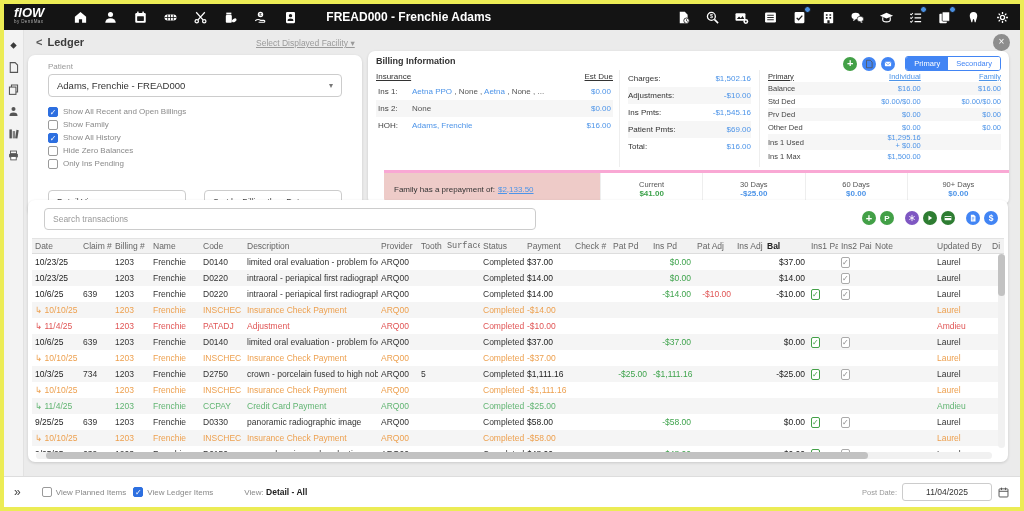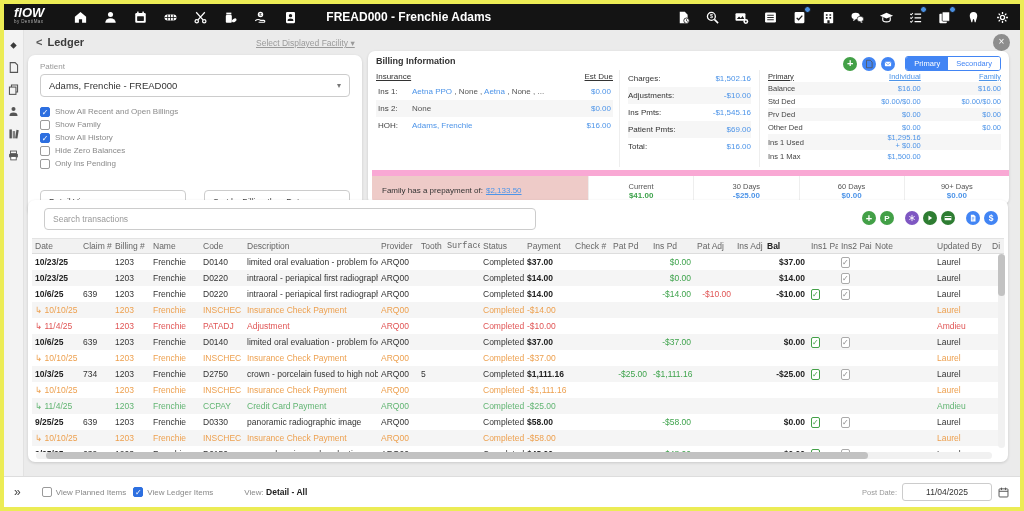--- a/index.html
+++ b/index.html
@@ -23,21 +23,21 @@
   .side .s-ic{width:13px;height:13px;display:flex;align-items:center;justify-content:center;cursor:pointer}
 
   .pagehead{position:absolute;left:20px;right:0;top:0;height:26px}
   .backtitle{position:absolute;left:12px;top:6px;font-size:11px;font-weight:bold;color:#3b3b3b}
   .backtitle .chev{font-weight:bold;margin-right:5px;color:#555}
   .facility{position:absolute;left:232px;top:8px;font-size:8.5px;color:#9a9a9a;text-decoration:underline;cursor:pointer}
   .closebtn{position:absolute;right:10px;top:4px;width:17px;height:17px;border-radius:50%;background:#8d8d8d;color:#fff;font-size:10px;line-height:16px;text-align:center;cursor:pointer}
 
   .card{position:absolute;background:#fff;border-radius:7px;box-shadow:0 1px 3px rgba(0,0,0,.14)}
   
-  .pcard{left:24px;top:25px;width:334px;height:161px;padding:7px 12px}
+  .pcard{left:24px;top:25px;width:334px;height:161px;padding:7px 20px}
   .plabel{font-size:8px;color:#999}
   .pselect{margin-top:3px;height:23px;border:1px solid #ccc;border-radius:4px;display:flex;align-items:center;padding:0 8px;font-size:9.5px;color:#333;cursor:pointer}
   .pselect .arr{margin-left:auto;color:#777;font-size:8px}
   .pchecks{margin-top:8px}
   .pchk{display:flex;align-items:center;gap:5px;height:13px;cursor:pointer}
   .box{width:10px;height:10px;border:1px solid #9a9a9a;border-radius:2px;background:#fff;font-size:8px;line-height:9px;text-align:center;color:transparent;flex:0 0 auto}
   .box.on{background:#2d6fe0;border-color:#2d6fe0;color:#fff}
   .pchk span.lbl{font-size:8px;color:#8a8a8a}
   .prow{display:flex;gap:18px;margin-top:20px}
   .psel2{flex:1;height:23px;border:1px solid #ccc;border-radius:4px;display:flex;align-items:center;padding:0 8px;font-size:8.5px;color:#444;cursor:pointer}
@@ -66,42 +66,42 @@
   .sum-row:nth-child(even){background:#f6f6f6}
   .sum-row .v{margin-left:auto;color:#4d94e8}
   .bene{flex:1;padding-left:8px}
   .bene table{width:100%;border-collapse:collapse;font-size:7.5px}
   .bene th{text-align:left;color:#333;text-decoration:underline;font-weight:normal;height:12px}
   .bene th.num,.bene td.num{text-align:right;color:#4d94e8}
   .bene th{color:#333}
   .bene td{height:13px;color:#444}
   .bene tr:nth-child(odd) td{background:#f6f6f6}
   .bene .two{line-height:8px}
-  .bbot{position:absolute;left:4px;right:0;bottom:0;height:35px;display:flex;border-top:6px solid #f9a8d4;border-radius:0 0 7px 7px;overflow:hidden}
+  .bbot{position:absolute;left:16px;right:0;bottom:0;height:35px;display:flex;border-top:3px solid #f9a8d4;border-radius:0 0 7px 7px;overflow:hidden}
   .prepay{width:216px;background:#eecbc8;display:flex;align-items:center;padding:0 10px;font-size:8px;color:#333;gap:3px}
   .prepay a{color:#4d94e8;text-decoration:underline;cursor:pointer}
   .agecell{flex:1;border-left:1px solid #eee;display:flex;flex-direction:column;align-items:center;justify-content:center}
   .agecell .al{font-size:7.5px;color:#555}
   .agecell .av{font-size:8px;font-weight:bold}
   .av.green{color:#3fa34d}.av.blue{color:#4d94e8}
 
   
   .tcard{left:24px;top:170px;width:980px;height:262px;overflow:hidden}
   .tsearch{position:absolute;left:16px;top:8px;width:492px;height:22px;border:1px solid #ccc;border-radius:4px;font-size:8.5px;padding:0 8px;color:#333;outline:none}
   .tsearch::placeholder{color:#999}
   .tbtns{position:absolute;right:10px;top:11px;display:flex;gap:4px;align-items:center}
   .tbtns .gap{width:3px}
   .tblwrap{position:absolute;left:4px;right:4px;top:38px;height:214px;overflow:hidden}
   table.grid{table-layout:fixed;width:987px;border-collapse:collapse;font-size:8.5px}
   .grid thead th{height:15px;background:#f2f2f2;border-top:1px solid #e3e3e3;border-bottom:1px solid #ddd;color:#666;font-weight:normal;text-align:left;padding:0 3px;white-space:nowrap;overflow:hidden;cursor:pointer}
   .grid thead th.bold{color:#222;font-weight:bold}
   .grid td{height:16px;padding:0 3px;white-space:nowrap;overflow:hidden;color:#333;cursor:default}
   .grid tbody tr{cursor:pointer}
   .grid tbody tr:nth-child(even){background:#f5f5f5}
-  tr.tone-normal td.k-date,tr.tone-normal td.k-amount,td.k-bal{font-weight:bold;color:#222}
+  tr.tone-normal td.k-date,tr.tone-normal td.k-amount,td.k-bal{font-weight:normal;color:#222}
   td.k-pat_pd,td.k-ins_pd,td.k-pat_adj,td.k-ins_adj,td.k-bal{text-align:right}
   tr.tone-normal td.k-pat_pd,tr.tone-normal td.k-ins_pd{color:#3fa34d}
   tr.tone-normal td.k-pat_adj,tr.tone-normal td.k-ins_adj{color:#e05555}
   tr.tone-orange td{color:#eda04f;font-weight:normal}
   tr.tone-red td{color:#e05555;font-weight:normal}
   tr.tone-green td{color:#62b573;font-weight:normal}
   .ckb{width:9px;height:9px;border:1px solid #aaa;border-radius:2px;margin:0 auto;font-size:8px;line-height:8px;text-align:center;color:#8a8a8a;background:#fff;cursor:pointer}
   .ckb.green{border-color:#43a047;color:#43a047}
   .hscroll{position:absolute;left:8px;right:16px;bottom:3px;height:7px;background:#f1f1f1;border-radius:4px}
   .hthumb{position:absolute;left:10px;top:0;height:7px;width:86%;background:#c2c2c2;border-radius:4px;cursor:pointer}

